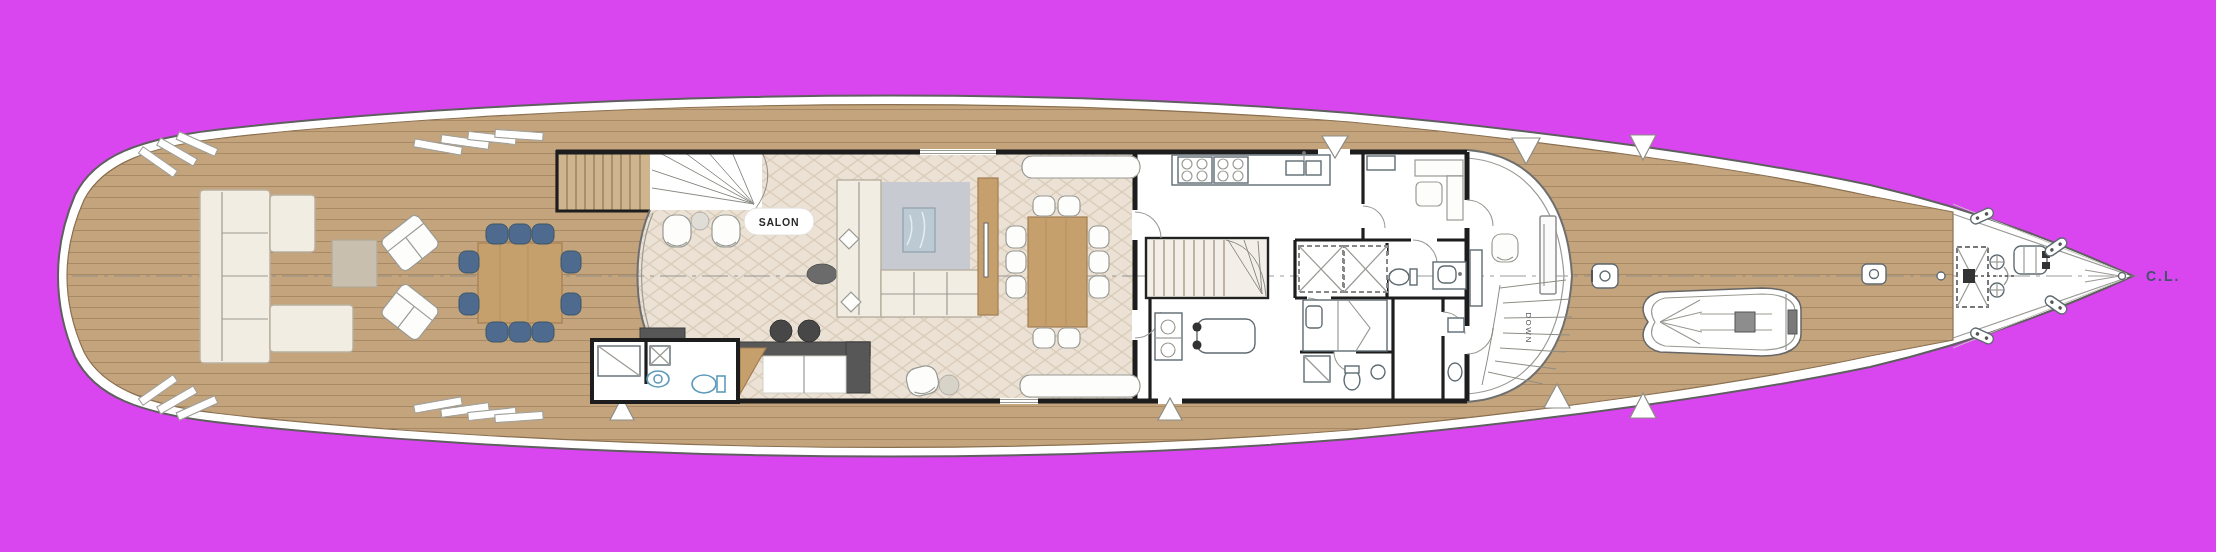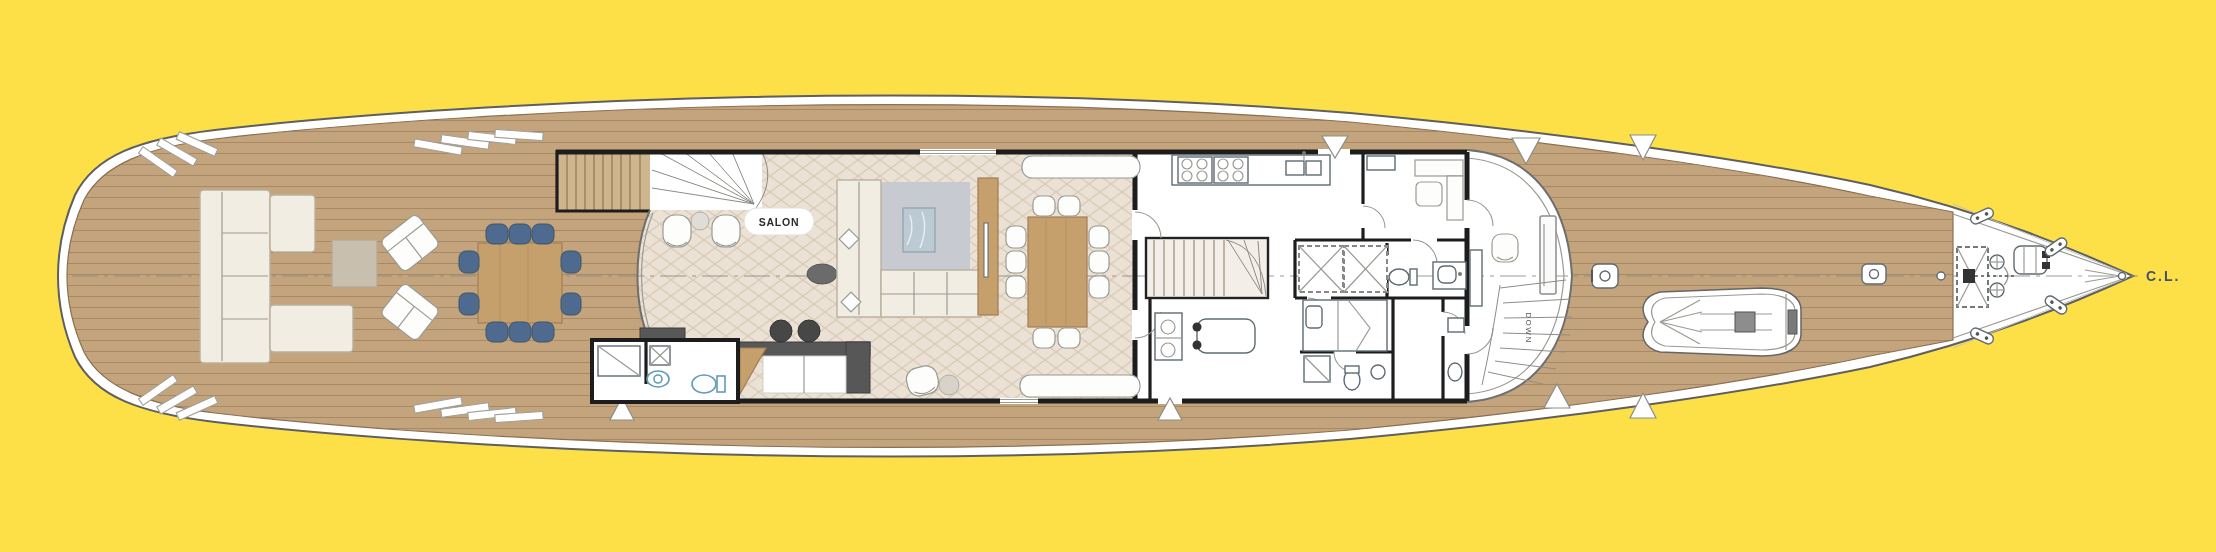--- a/index.html
+++ b/index.html
@@ -1,16 +1,16 @@
 <!DOCTYPE html>
 <html style="--hullLine: #5f5f5f; --teak: #c4a47c; --teakPlank: #8f7352; --teakEdge: #8a7050; --wall: #1d1d1d; --salonFloor: #ebe1d4; --herringbone: #d9cbb8; --wood: #c6a06c; --woodEdge: #a27e54; --blueChair: #4e6a8e; --blueChairEdge: #3a5568; --cream: #f2ede2; --creamEdge: #b9b0a0; --rug: #c7cbd1; --marble: #bccad3; --counterDark: #575757; --stool: #474747; --fixtureBlue: #5f9cba; --stairTan: #cfb58e; --labelInk: #44536b; --textInk: #2b2b2b;"><head>
 <meta charset="utf-8">
 <style>
   html,body{margin:0;padding:0;background:#fff;}
-  .page{position:relative;width:2216px;height:552px;background:#fde047;overflow:hidden;
+  .page{position:relative;width:2216px;height:552px;background:#d946ef;overflow:hidden;
         font-family:"Liberation Sans", sans-serif;}
   svg text{font-family:"Liberation Sans", sans-serif;}
   
   .hull-outline{fill:#ffffff;stroke:var(--hullLine);stroke-width:2;}
   .teak{stroke:var(--teakEdge);stroke-width:1.2;}
   .wall{stroke:var(--wall);stroke-width:5;fill:none;stroke-linecap:butt;}
   .wall3{stroke:var(--wall);stroke-width:3.2;fill:none;}
   .wallgap{stroke:#ffffff;stroke-width:6;fill:none;}
   .glass{stroke:#6f6f6f;stroke-width:2;fill:none;}
   .thin{stroke:#9a9a94;stroke-width:1.2;fill:none;}

